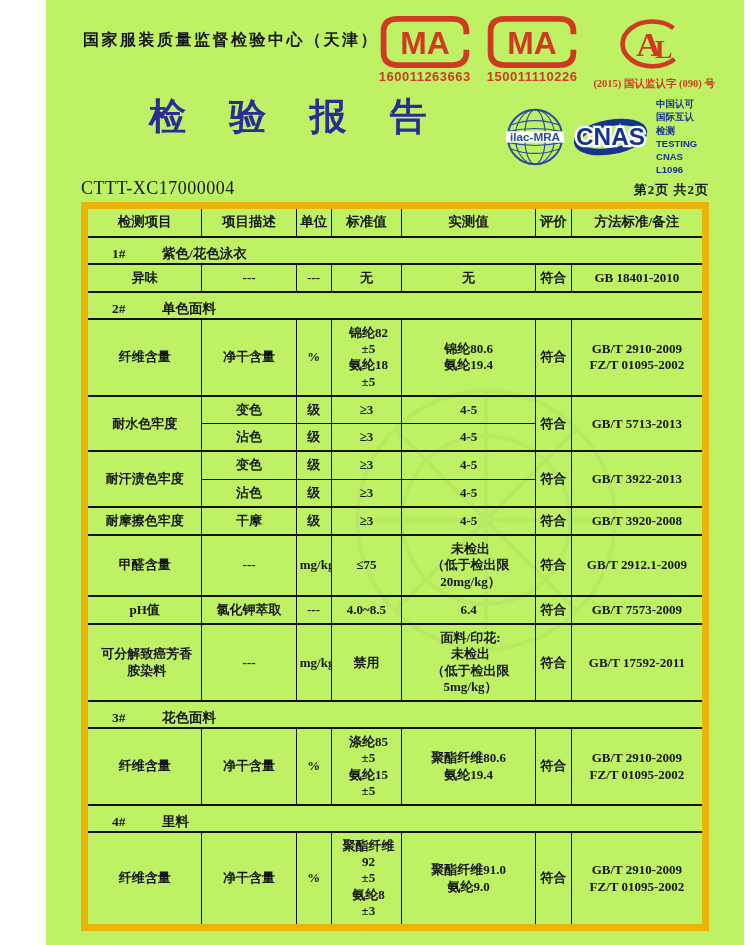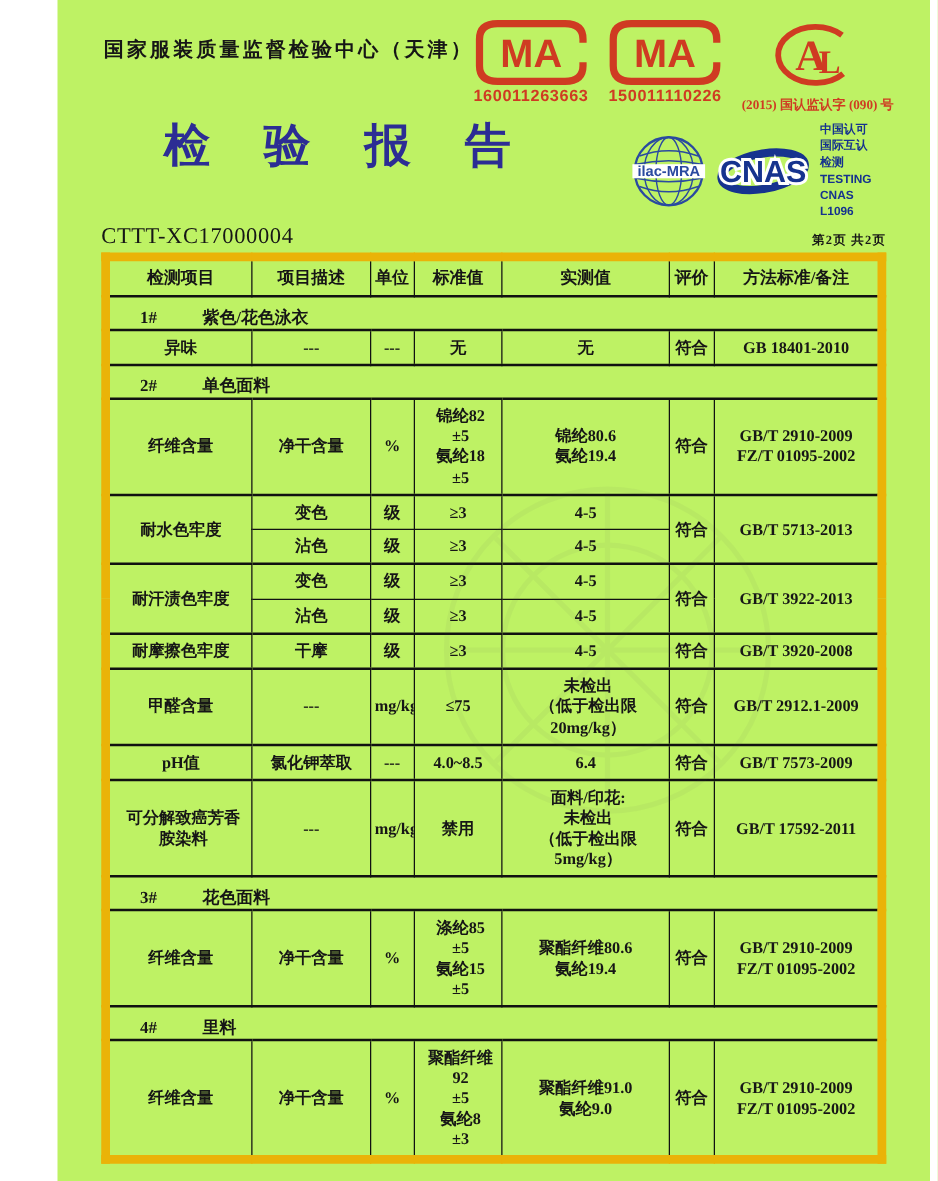--- a/index.html
+++ b/index.html
@@ -19,33 +19,33 @@
 
   .stamps { position:absolute; top:16px; right:-6px; display:flex; align-items:flex-start; gap:16px; }
   .stamp { display:flex; flex-direction:column; align-items:center; }
   .stamp-num {
     color:#cf3b22; font-weight:bold; font-size:13px; letter-spacing:.5px; margin-top:1px;
     font-family:"Liberation Sans","DejaVu Sans",sans-serif;
   }
   .cal-cap { color:#cf3b22; font-weight:bold; font-size:10.5px; margin-top:5px; white-space:nowrap; }
 
   .title {
-    position:absolute; top:92px; left:50px;
+    position:absolute; top:92px; left:68px;
     font-size:37px; font-weight:bold; color:#2c2d94; letter-spacing:17px; white-space:nowrap;
   }
   .accred { position:absolute; top:97px; left:424px; display:flex; align-items:center; gap:8px; }
   .cnas-cap {
     color:#16338e; font-weight:bold; font-size:9.5px; line-height:1.4; white-space:pre-line;
     font-family:"Liberation Sans","DejaVu Sans",sans-serif;
   }
 
   
   .report-line { display:flex; justify-content:space-between; align-items:flex-end; margin-top:2px; }
   .report-num { font-size:18px; font-weight:normal; letter-spacing:.5px; }
-  .page-info { font-size:10px; font-weight:bold; letter-spacing:1px; }
+  .page-info { font-size:13px; font-weight:bold; letter-spacing:1px; }
 
   
   table { width:100%; border-collapse:collapse; table-layout:fixed; margin-top:3px; border:7px solid #eab308; }
   th, td {
     border:1.5px solid #111;
     font-size:13px; font-weight:600; line-height:1.25;
     text-align:center; vertical-align:middle;
     padding:5px 3px;
     white-space:pre-line;
     overflow:hidden;

